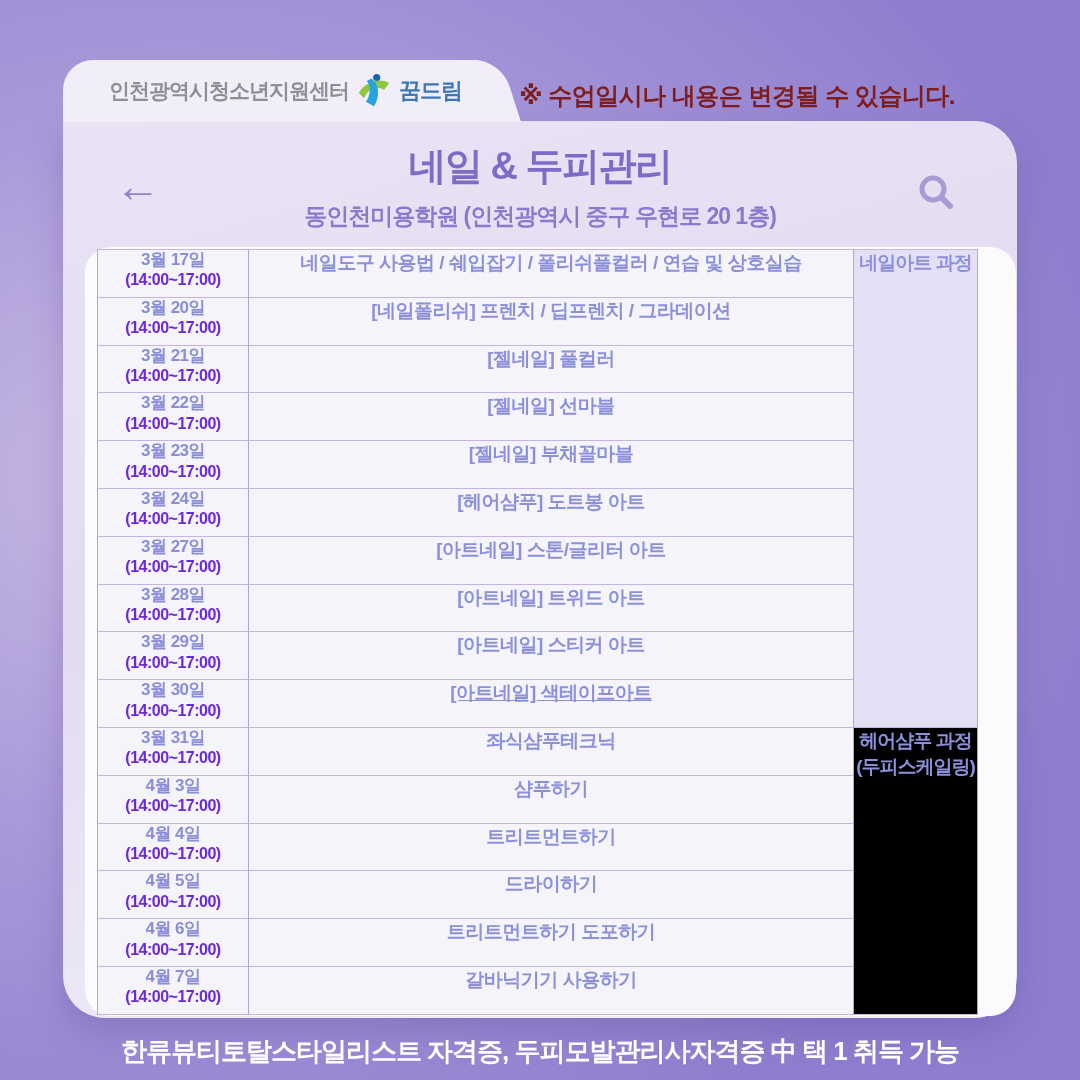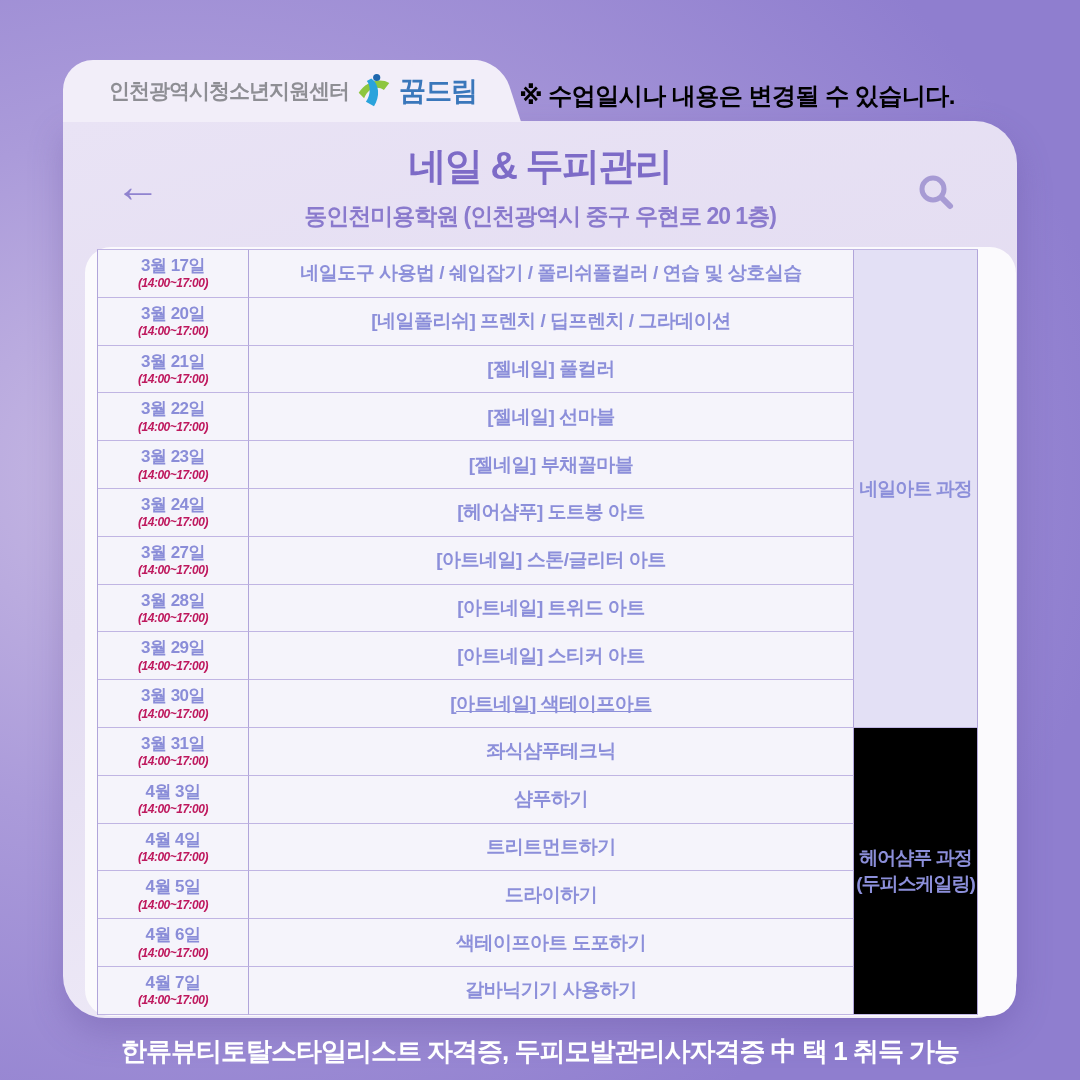--- a/index.html
+++ b/index.html
@@ -19,26 +19,26 @@
     border-radius:30px 8px 0 0;
     display:flex; align-items:center; padding-left:46px;
     z-index:3;
   }
   .tab::after {
     content:""; position:absolute; right:-28px; top:0; width:90px; height:100%;
     background:#f2eef9; transform:skewX(18deg); border-top-right-radius:26px;
   }
   .logo-row { display:flex; align-items:center; gap:7px; position:relative; z-index:2; }
   .logo-org { font-size:21px; font-weight:700; color:#8e8e94; letter-spacing:-1px; }
-  .logo-brand { font-size:27px; font-weight:800; color:#3a77bb; letter-spacing:-1px;text-align:center; }
+  .logo-brand { font-size:22px; font-weight:800; color:#3a77bb; letter-spacing:-1px;text-align:center; }
   .logo-mark { width:36px; height:36px; }
 
   .notice {
     position:absolute; top:80px; right:125px;
-    font-size:24px; font-weight:700; color:#000000; letter-spacing:-0.5px;
+    font-size:24px; font-weight:700; color:#7f1d1d; letter-spacing:-0.5px;
     z-index:2;
   }
 
   
   .card {
     position:absolute; left:63px; top:121px; width:954px; height:897px;
     background:linear-gradient(165deg,#e9e3f5 0%, #e3dcf1 45%, #f2eff9 100%);
     border-radius:0 42px 42px 42px;
     box-shadow:0 14px 34px rgba(84,62,142,0.28);
     z-index:2;
@@ -66,25 +66,25 @@
     display:grid;
     grid-template-columns:151px 605px 124px;
     grid-auto-rows:47.8px;
     border-top:1px solid #c0b5e3;
     border-left:1px solid #b1a5da;
   }
   .cell {
     border-right:1px solid #b1a5da;
     border-bottom:1px solid #c0b5e3;
     background:#f5f4fb;
-    display:flex; flex-direction:column; align-items:center; justify-content:center;
+    display:flex; flex-direction:column; align-items:center; 
   }
   .date-cell { grid-column:1; }
   .date-line { font-size:17px; font-weight:700; color:#8a8dd8; letter-spacing:-0.5px; line-height:1.2; }
-  .time-line { font-size:12px; font-weight:700; color:#be185d; letter-spacing:-0.5px; line-height:1.2;font-style:italic; }
+  .time-line { font-size:16px; font-weight:700; color:#6d28d9; letter-spacing:-0.5px; line-height:1.2; }
   .topic-cell {
     grid-column:2; font-size:19px; font-weight:800; color:#8c8fda;
     letter-spacing:-0.5px; text-align:center; white-space:nowrap;
   }
   .group-cell {
     grid-column:3; font-size:19px; font-weight:800; color:#8c8fda;
     letter-spacing:-1px; line-height:1.35; text-align:center;
   }
   .group-0 { background:#e3e0f5; }
   .group-1 { background:#000000; }
@@ -193,21 +193,21 @@
         <div class="cell topic-cell" style="grid-row: 13;">트리트먼트하기</div>
         <div class="cell date-cell" style="grid-row: 14;">
           <div class="date-line">4월 5일</div>
           <div class="time-line">(14:00~17:00)</div>
         </div>
         <div class="cell topic-cell" style="grid-row: 14;">드라이하기</div>
         <div class="cell date-cell" style="grid-row: 15;">
           <div class="date-line">4월 6일</div>
           <div class="time-line">(14:00~17:00)</div>
         </div>
-        <div class="cell topic-cell" style="grid-row: 15;">색테이프아트 도포하기</div>
+        <div class="cell topic-cell" style="grid-row: 15;">트리트먼트하기 도포하기</div>
         <div class="cell date-cell" style="grid-row: 16;">
           <div class="date-line">4월 7일</div>
           <div class="time-line">(14:00~17:00)</div>
         </div>
         <div class="cell topic-cell" style="grid-row: 16;">갈바닉기기 사용하기</div>
         <div class="cell group-cell group-0" style="grid-row: 1 / span 10;">
           <div>네일아트 과정</div>
         </div>
         <div class="cell group-cell group-1" style="grid-row: 11 / span 6;">
           <div>헤어샴푸 과정</div>

